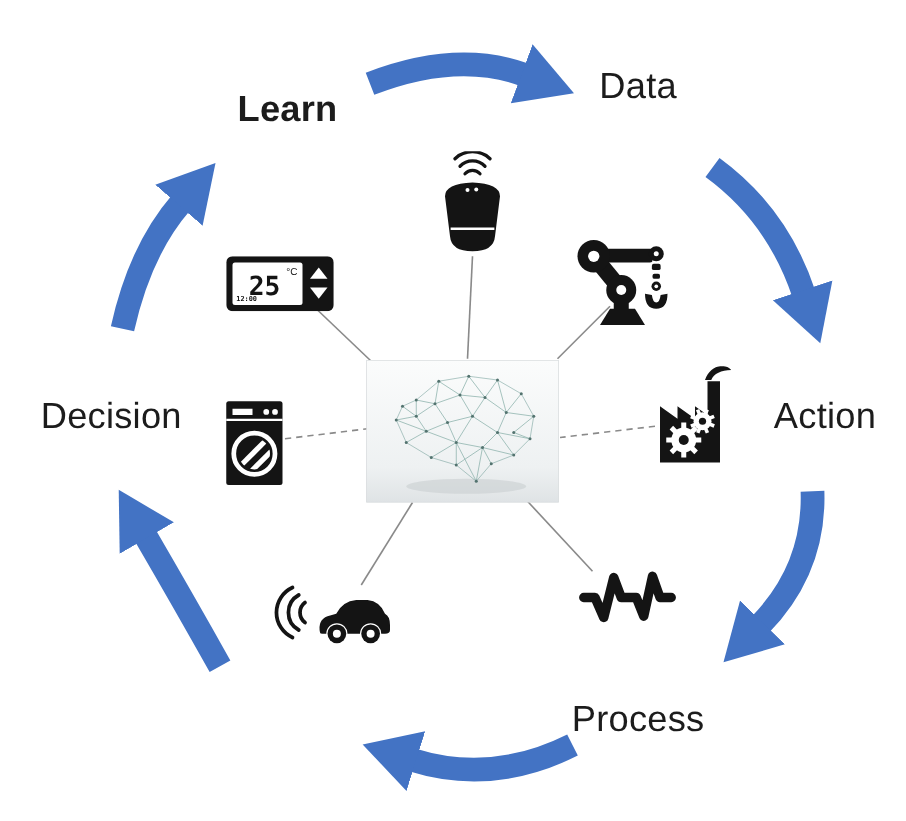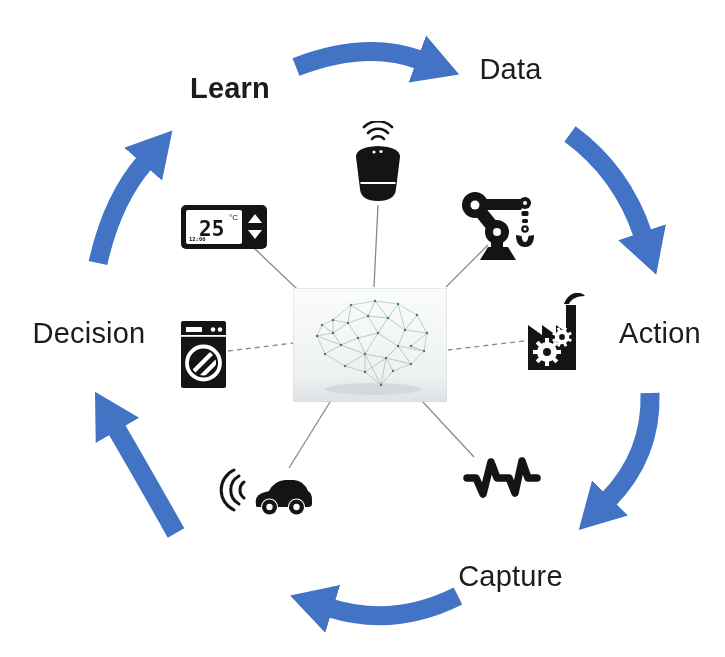--- a/index.html
+++ b/index.html
@@ -108,21 +108,21 @@
   </svg>
 
   <div class="stage-label bold" style="left:180px;top:70px;width:100px;">Learn</div>
 
   <div class="stage-label" style="left:443px;top:51px;width:135px;">
     <div>Data</div>
   </div>
 
   <div class="stage-label" style="left:595px;top:315px;width:130px;">Action</div>
 
-  <div class="stage-label" style="left:448px;top:558px;width:125px;">Capture</div>
+  <div class="stage-label" style="left:448px;top:558px;width:125px;">Process</div>
 
 
   <div class="stage-label" style="left:22px;top:315px;width:134px;">Decision</div>
 
   <svg class="layer" style="left:181px;top:205px" width="86" height="44" viewBox="0 0 86 44">
     <rect class="ink" x="0" y="0" width="86" height="44" rx="5"></rect>
     <rect class="paper" x="5" y="5" width="56" height="34" rx="2"></rect>
     <text class="lcd" x="18" y="31" font-size="21" fill="#141414">25</text>
     <text x="48" y="15" font-size="8" fill="#141414">°C</text>
     <text class="lcd" x="8" y="36" font-size="5.5" fill="#141414">12:00</text>

